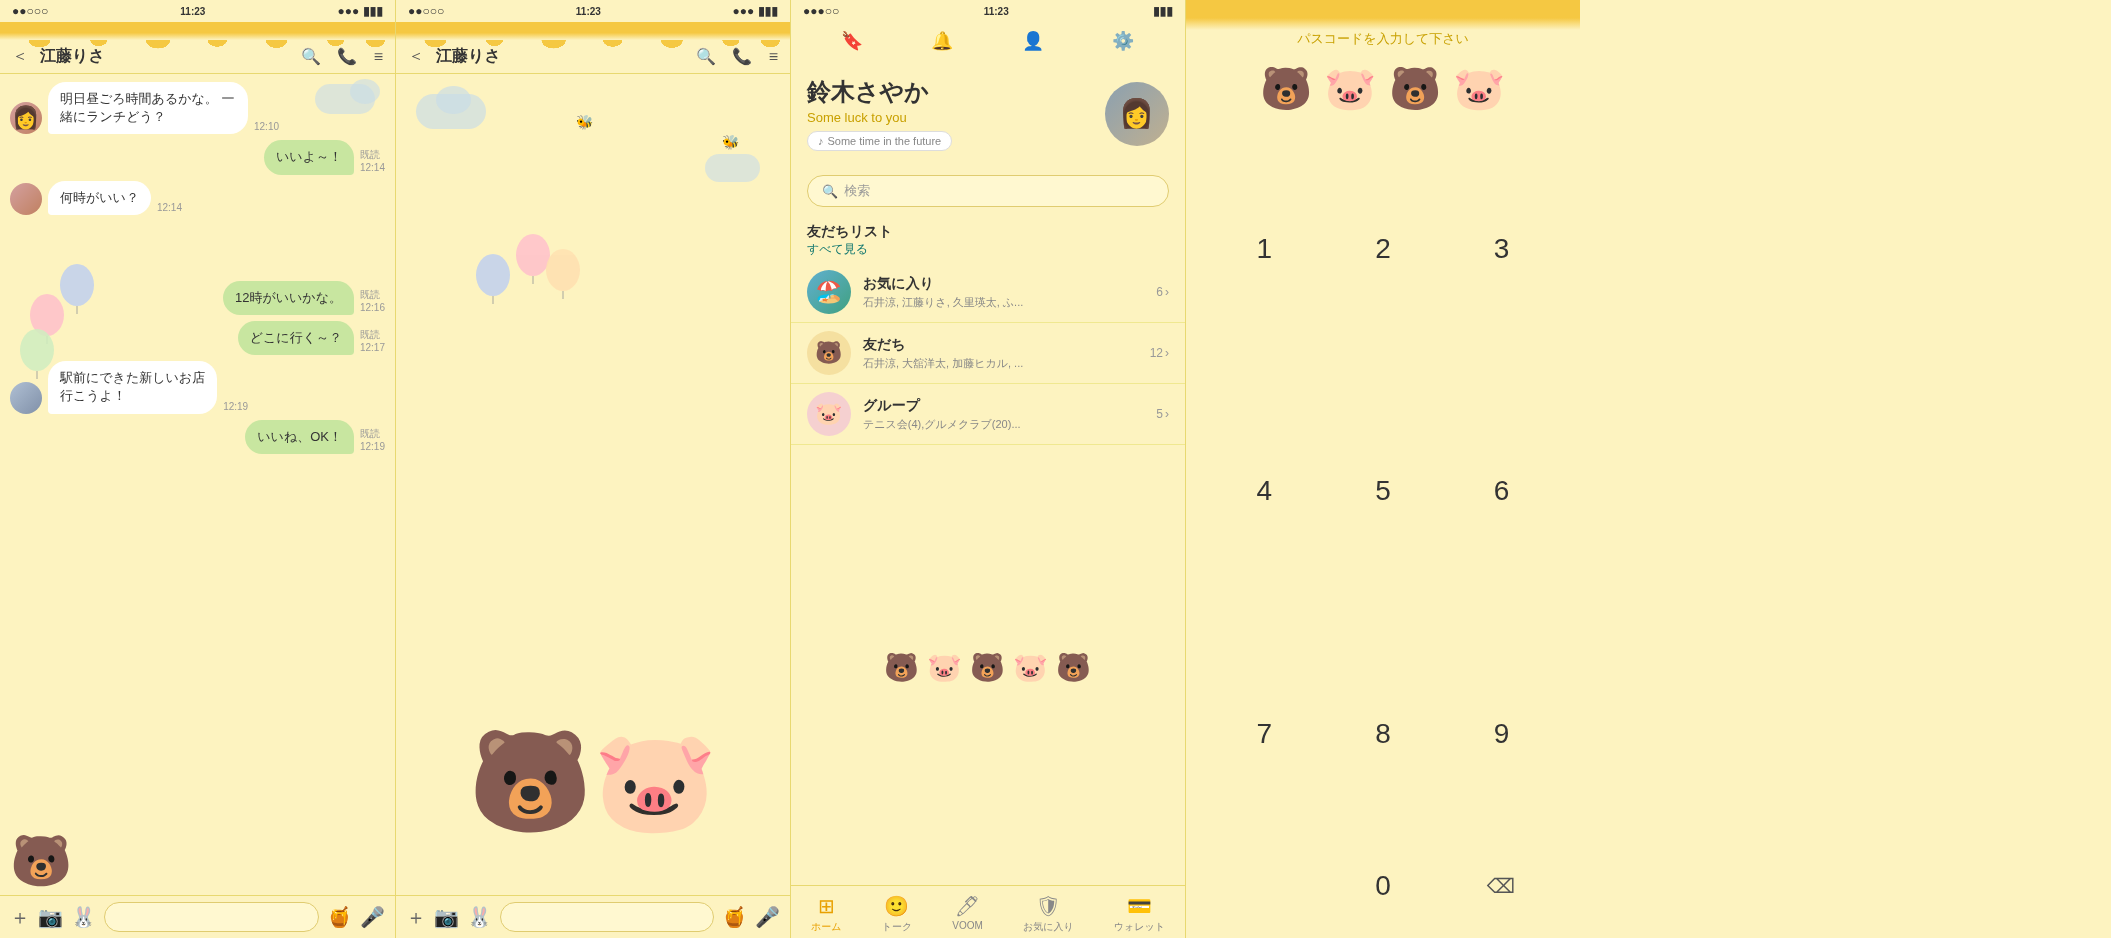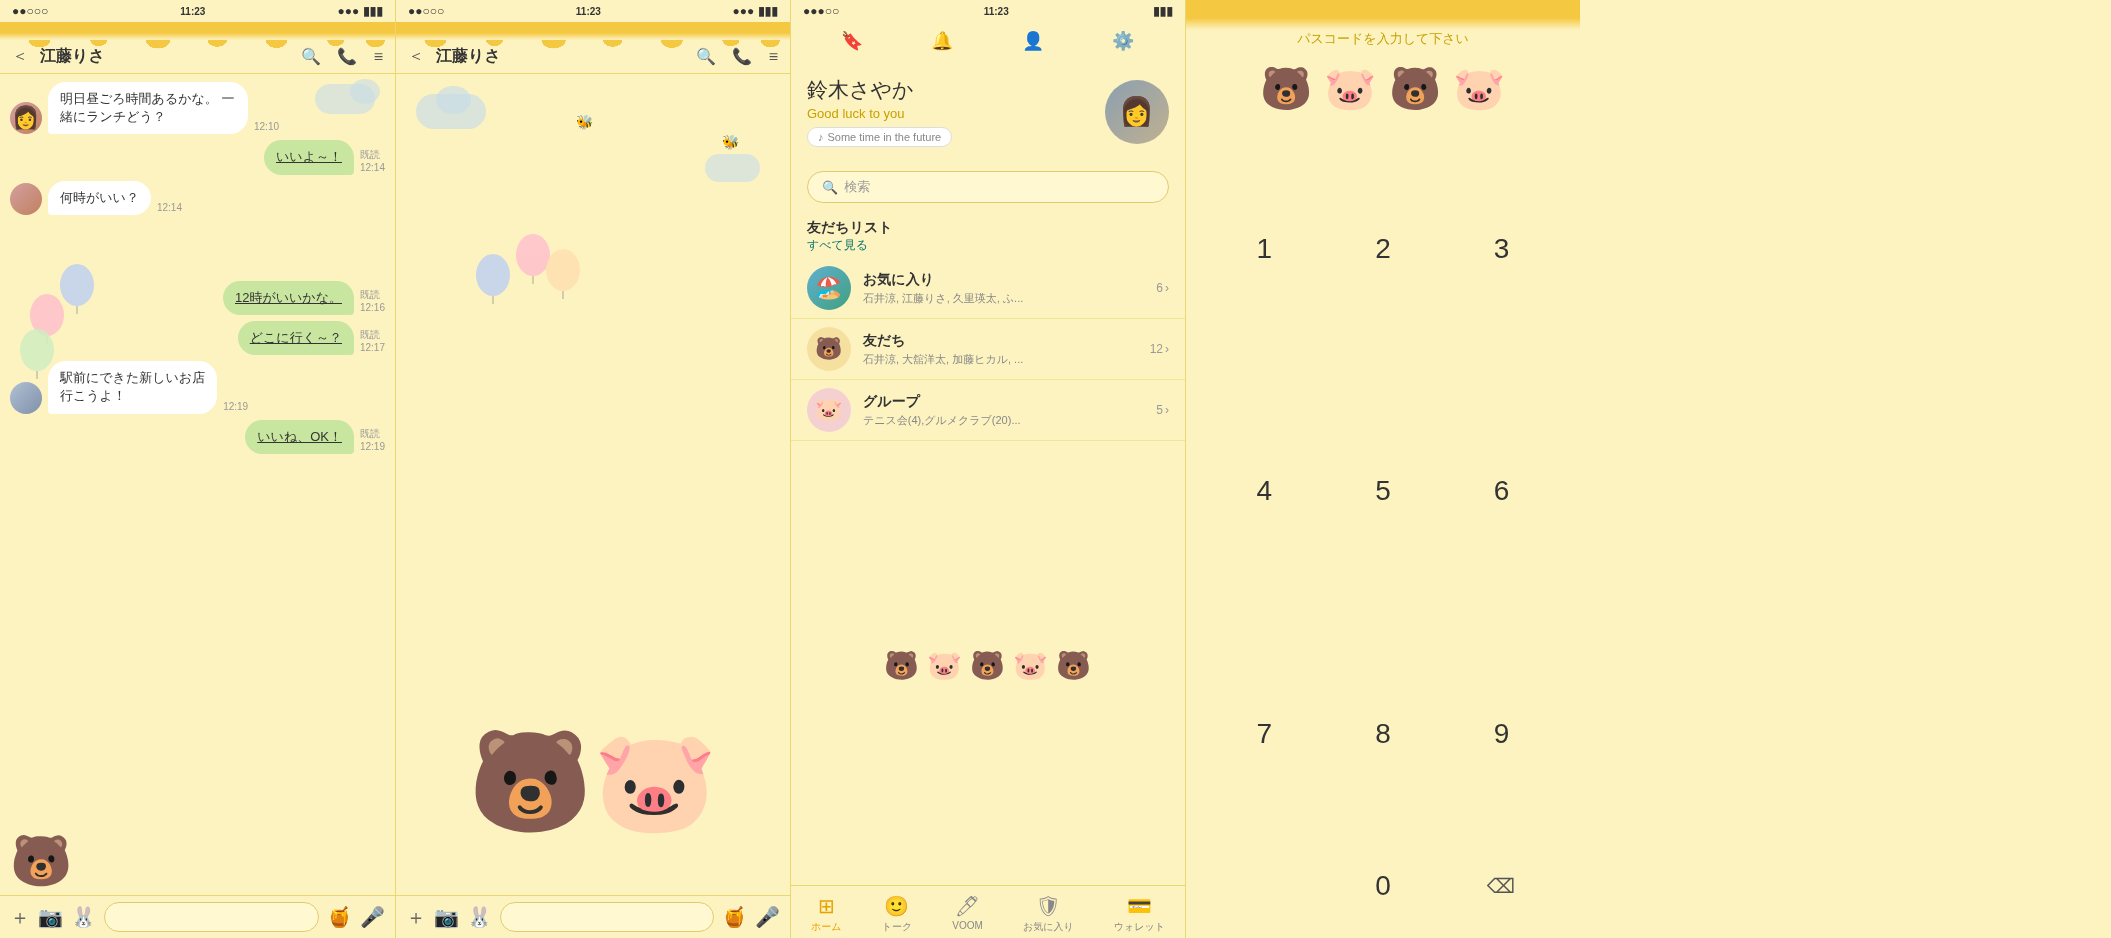--- a/index.html
+++ b/index.html
@@ -128,21 +128,20 @@
     }
     .bubble.incoming {
       background: #ffffff;
       border-bottom-left-radius: 4px;
       color: #333;
     }
     .bubble.outgoing {
       background: #c8e6a0;
       border-bottom-right-radius: 4px;
       color: #333;
-      text-decoration: underline;
     }
 
     .bubble-meta {
       font-size: 10px;
       color: #999;
       white-space: nowrap;
       align-self: flex-end;
       margin-bottom: 2px;
     }
     .bubble-meta.left { text-align: right; }
@@ -191,22 +190,22 @@
 
     .friends-profile {
       display: flex;
       align-items: center;
       padding: 16px;
       gap: 12px;
       background: #fdf3c0;
     }
     .profile-info { flex: 1; }
     .profile-name {
-      font-size: 21px;
-      font-weight: 400;
+      font-size: 24px;
+      font-weight: 700;
       color: #333;
     }
     .profile-status {
       font-size: 13px;
       color: #c8a000;
       margin-top: 2px;
     }
     .profile-badge {
       display: inline-flex;
       align-items: center;
@@ -588,21 +587,21 @@
   <div class="friends-header">
     <span class="h-icon">🔖</span>
     <span class="h-icon">🔔</span>
     <span class="h-icon">👤</span>
     <span class="h-icon">⚙️</span>
   </div>
 
   <div class="friends-profile">
     <div class="profile-info">
       <div class="profile-name">鈴木さやか</div>
-      <div class="profile-status">Good luck to you</div>
+      <div class="profile-status">Some luck to you</div>
       <div class="profile-badge">
         <span>♪</span>
         <span>Some time in the future</span>
       </div>
     </div>
     <div class="profile-avatar">👩</div>
   </div>
 
   <div class="search-bar">
     <span>🔍</span>

